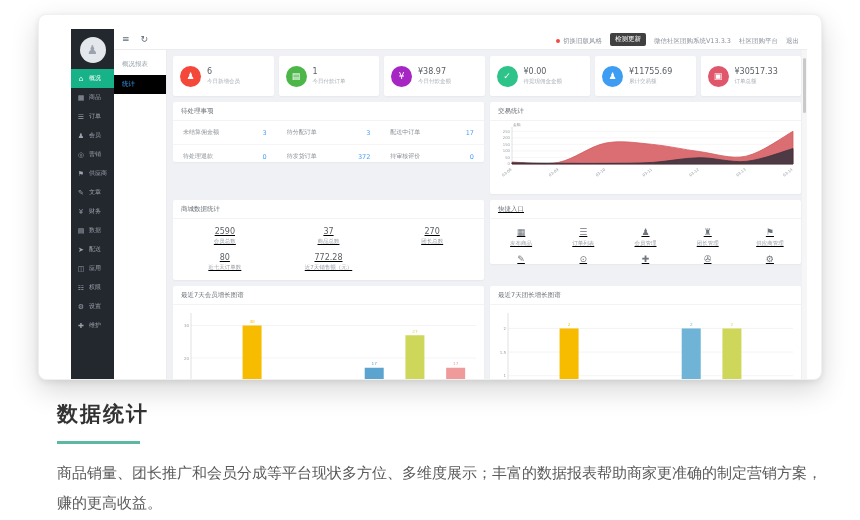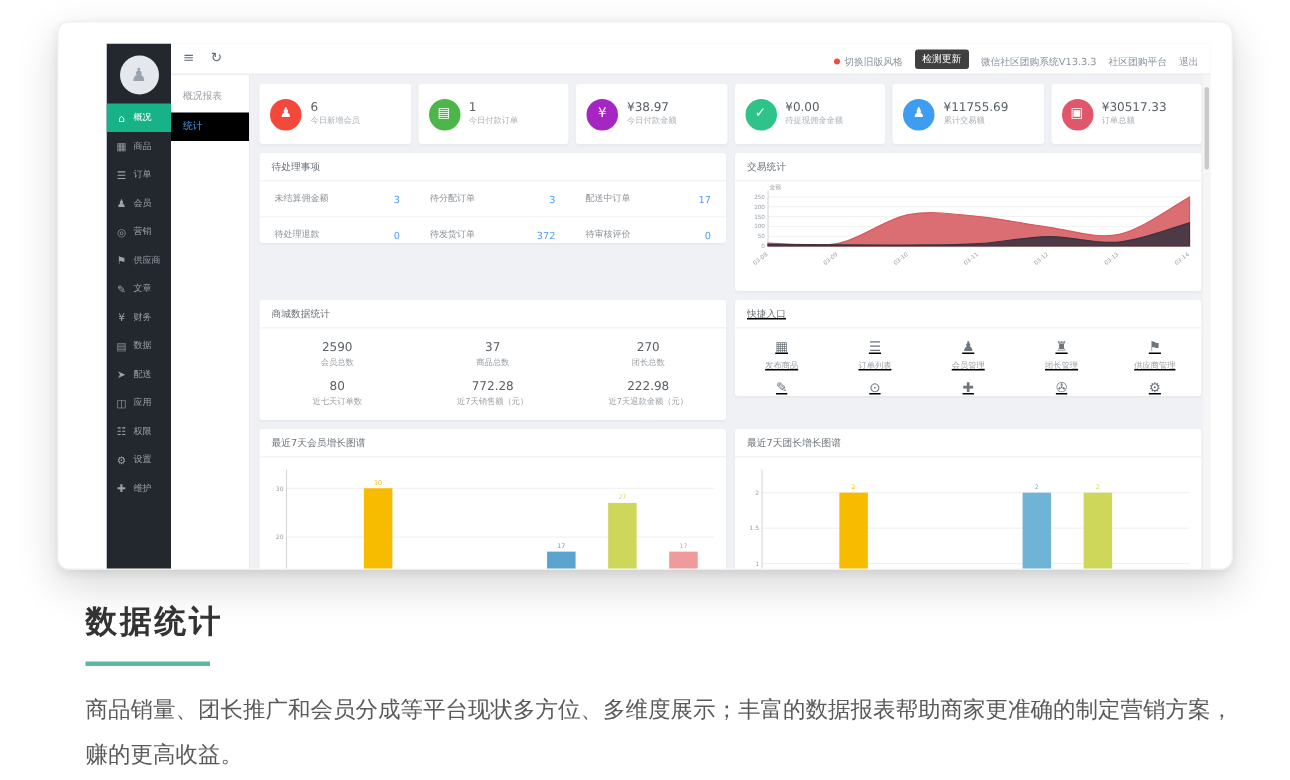--- a/index.html
+++ b/index.html
@@ -56,21 +56,21 @@
   
   .pending-grid { display:grid; grid-template-columns:1fr 1fr 1fr; }
   .pending-cell { display:flex; align-items:center; justify-content:space-between;
     padding:7px 10px; border-bottom:1px solid #f5f5f5; }
   .pending-cell:nth-child(n+7){ border-bottom:none; }
   .p-lab { font-size:6px; color:#8b9197; }
   .p-val { font-size:6.5px; color:#4b9ef7; cursor:pointer; }
 
   
   .mall-grid { display:grid; grid-template-columns:1fr 1fr 1fr; row-gap:8px; padding:8px 0 6px; }
-  .mall-cell { text-align:center; }
+  .mall-cell { text-align:center;text-decoration:underline; }
   .m-val { font-size:8px; color:#5a6066; }
   .m-lab { font-size:5.5px; color:#9aa1a7; margin-top:2px; }
 
   
   .quick-grid { display:grid; grid-template-columns:repeat(5,1fr); row-gap:7px; padding:8px 0 6px; }
   .quick-cell { text-align:center; cursor:pointer; }
   .q-ico { font-size:9px; color:#6e757c; line-height:11px; }
   .q-lab { font-size:5.5px; color:#9aa1a7; margin-top:2px; }
 
   .chart-panel { height:107px; }
@@ -312,24 +312,20 @@
                     <div class="m-lab">团长总数</div>
                   </div>
                   <div class="mall-cell">
                     <div class="m-val">80</div>
                     <div class="m-lab">近七天订单数</div>
                   </div>
                   <div class="mall-cell">
                     <div class="m-val">772.28</div>
                     <div class="m-lab">近7天销售额（元）</div>
                   </div>
-                  <div class="mall-cell">
-                    <div class="m-val">222.98</div>
-                    <div class="m-lab">近7天退款金额（元）</div>
-                  </div>
                 </div>
             </div>
             <div class="panel" style="height:64px;text-decoration:underline;">
               <div class="panel-title">快捷入口</div>
               <div class="quick-grid" id="quick-grid">
                   <div class="quick-cell">
                     <div class="q-ico">▦</div>
                     <div class="q-lab">发布商品</div>
                   </div>
                   <div class="quick-cell">

